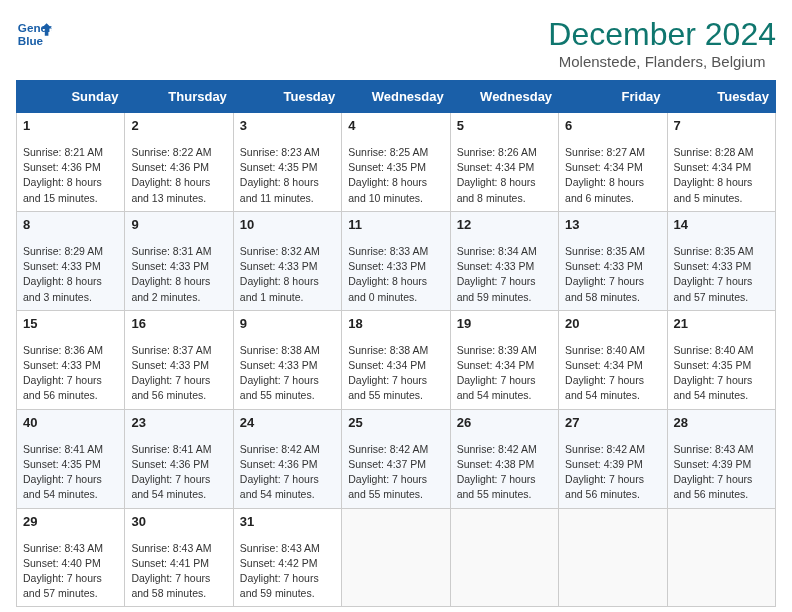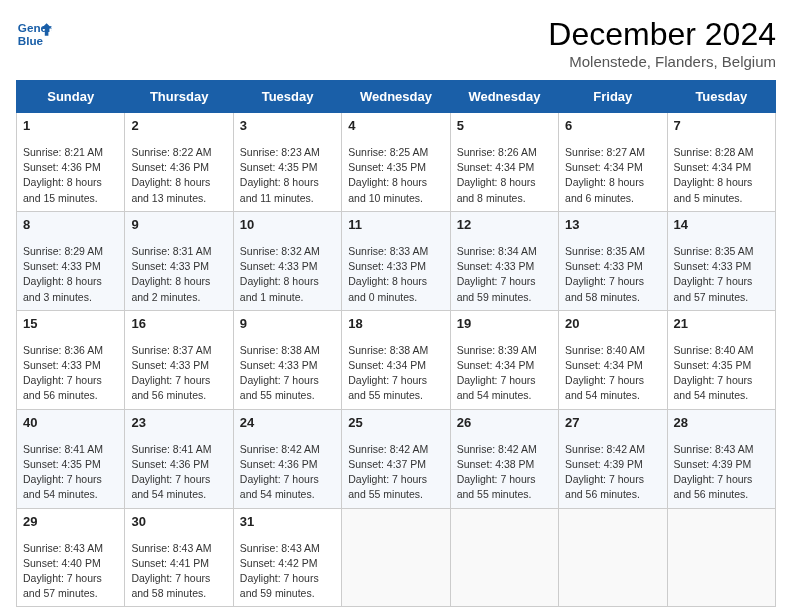--- a/index.html
+++ b/index.html
@@ -24,36 +24,37 @@
     .logo-icon {
       width: 36px;
       height: 36px;
     }
     .title-area {
       text-align: right;
     }
     .main-title {
       font-size: 32px;
       font-weight: normal;
-      color: #000000;
+      color: #0f766e;
     }
     .subtitle {
       font-size: 15px;
       color: #555;
+      text-align: center;
     }
     .calendar-table {
       width: 100%;
       border-collapse: collapse;
       font-size: 11px;
     }
     .calendar-table thead tr th {
       background-color: #1a5fa8;
       color: #fff;
       padding: 8px 6px;
-      text-align: center;
+      text-align: right;
       font-size: 13px;
       font-weight: bold;
       border: 1px solid #1a5fa8;
     }
     .calendar-table tbody tr td {
       vertical-align: top;
       padding: 5px 6px;
       border: 1px solid #ccc;
       min-height: 80px;
       background: #fff;

